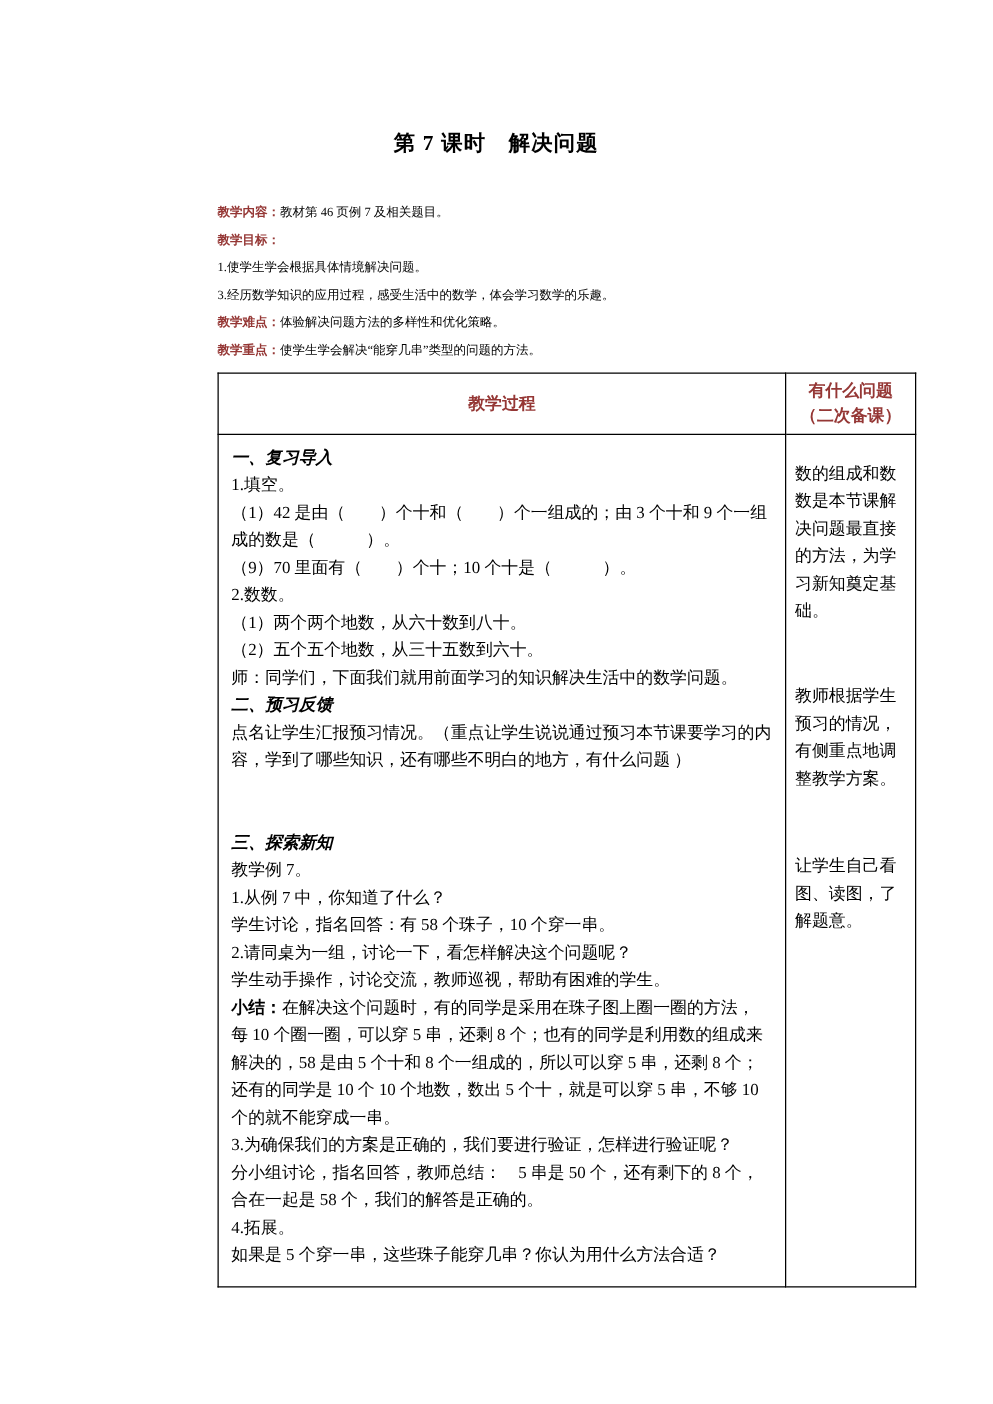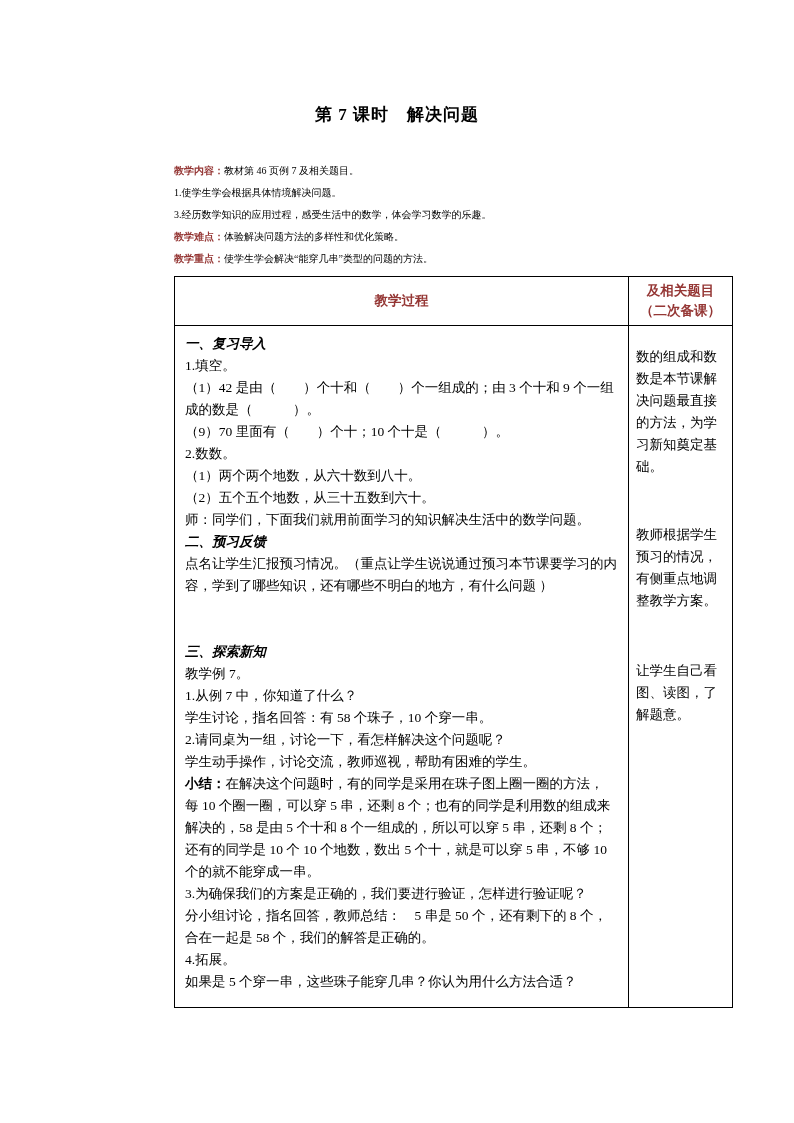--- a/index.html
+++ b/index.html
@@ -80,20 +80,21 @@
 <body>
 
 <div class="page">
 
   <h1 class="doc-title">第 7 课时　解决问题</h1>
 
   <div class="meta">
 
       <p class="meta-line"><span class="label">教学内容：</span><span class="txt">教材第 46 页例 7 及相关题目。</span></p>
 
+      <p class="meta-line"><span class="label">教学目标：</span><span class="txt"></span></p>
 
       <p class="meta-line"><span class="label"></span><span class="txt">1.使学生学会根据具体情境解决问题。</span></p>
 
 
       <p class="meta-line"><span class="label"></span><span class="txt">3.经历数学知识的应用过程，感受生活中的数学，体会学习数学的乐趣。</span></p>
 
       <p class="meta-line"><span class="label">教学难点：</span><span class="txt">体验解决问题方法的多样性和优化策略。</span></p>
 
       <p class="meta-line"><span class="label">教学重点：</span><span class="txt">使学生学会解决“能穿几串”类型的问题的方法。</span></p>
 
@@ -101,21 +102,21 @@
 
   <table class="lesson-table">
     <colgroup>
       <col style="width:454px">
       <col style="width:104px">
     </colgroup>
     <thead>
       <tr>
         <th>教学过程</th>
         <th>
-          <div>及相关题目</div>
+          <div>有什么问题</div>
           <div>（二次备课）</div>
         </th>
       </tr>
     </thead>
     <tbody>
       <tr>
         <td class="process-cell">
 
             <p class="cell-line bold"><span class="lead"></span><span class="txt">一、复习导入</span></p>
 

